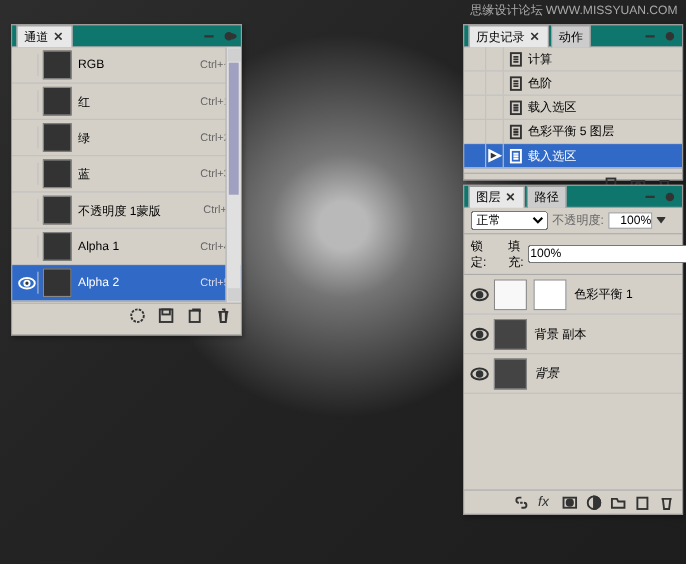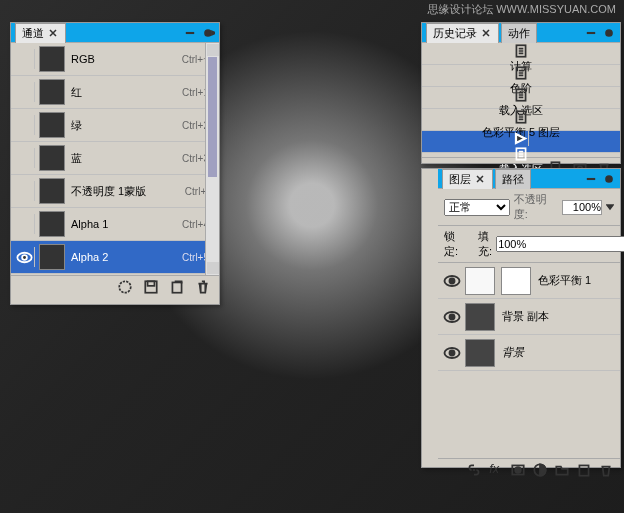--- a/index.html
+++ b/index.html
@@ -2,21 +2,21 @@
 <html><head>
 <meta charset="utf-8">
 <style>
 *{margin:0;padding:0;box-sizing:border-box;font-family:"Microsoft YaHei",sans-serif;font-size:11px;}
 body{width:624px;height:513px;background:#333;position:relative;overflow:hidden;}
 .canvas{position:absolute;top:0;left:0;width:624px;height:513px;background:linear-gradient(135deg,#5a5a5a 0%,#2a2a2a 40%,#0a0a0a 100%);}
 .canvas::before{content:"";position:absolute;inset:0;background:radial-gradient(ellipse at 50% 40%,#ddd 5%,#888 15%,#222 40%);opacity:0.8;}
 .watermark{position:absolute;top:2px;right:8px;color:#888;font-size:10px;}
 .watermark span{color:#aaa;}
 .panel{position:absolute;background:#d4d0c8;border:1px solid #999;box-shadow:2px 2px 4px rgba(0,0,0,0.3);}
-.panel-header{display:flex;align-items:center;height:20px;border-bottom:1px solid #aaa;padding:0 4px;background:#0ea5e9;}
+.panel-header{display:flex;align-items:center;height:20px;border-bottom:1px solid #aaa;padding:0 4px;background:#0f766e;}
 .tab{display:inline-flex;align-items:center;gap:3px;padding:2px 6px;background:#e8e8e8;border:1px solid #999;border-bottom:none;margin-right:2px;}
 .tab.inactive{background:#ccc;}
 .tab-close{width:12px;height:12px;display:flex;align-items:center;justify-content:center;}
 .tab-close svg{width:8px;height:8px;}
 .panel-menu{margin-left:auto;display:flex;gap:4px;}
 .panel-menu-btn{width:14px;height:14px;display:flex;align-items:center;justify-content:center;cursor:pointer;}
 
 .channels{top:22px;left:10px;width:210px;height:283px;}
 .chan-list{height:232px;background:#d4d0c8;overflow-y:auto;position:relative;}
 .chan-row{display:flex;align-items:center;height:33px;border-bottom:1px solid #c0c0c0;padding:0 4px;}
@@ -29,29 +29,29 @@
 .chan-footer{height:22px;display:flex;align-items:center;justify-content:flex-end;gap:10px;padding:0 8px;border-top:1px solid #aaa;}
 .footer-icon{width:16px;height:16px;display:flex;align-items:center;justify-content:center;cursor:pointer;}
 .scrollbar{position:absolute;right:0;top:0;width:14px;height:100%;background:#e0e0e0;border-left:1px solid #aaa;}
 .scrollbar .thumb{background:#a0a0c0;margin:14px 2px;height:120px;}
 .scrollbar .arrow{position:absolute;width:12px;height:12px;left:1px;background:#d0d0d0;}
 .scrollbar .arrow.up{top:1px;}
 .scrollbar .arrow.down{bottom:1px;}
 
 .history{top:22px;left:421px;width:200px;height:142px;}
 .hist-list{height:114px;background:#d4d0c8;}
-.hist-row{display:flex;align-items:center;height:22px;border-bottom:1px solid #c0c0c0;padding:0 4px;flex-direction:column;}
+.hist-row{display:flex;align-items:center;height:22px;border-bottom:1px solid #c0c0c0;padding:0 4px;}
 .hist-row.selected{background:#3169c6;color:#fff;}
 .hist-eye{width:16px;border-right:1px solid #c0c0c0;height:100%;}
 .hist-play{width:16px;display:flex;align-items:center;justify-content:center;border-right:1px solid #c0c0c0;height:100%;}
 .hist-icon{width:16px;height:16px;display:flex;align-items:center;justify-content:center;margin:0 3px;}
 .hist-name{flex:1;}
 .hist-footer{height:20px;display:flex;justify-content:flex-end;gap:8px;padding:0 8px;align-items:center;border-top:1px solid #aaa;}
 
-.layers{top:168px;left:421px;width:200px;height:300px;padding-left:16px;}
+.layers{top:168px;left:421px;width:200px;height:300px;}
 .layer-opts{padding:3px 6px;border-bottom:1px solid #aaa;display:flex;align-items:center;gap:4px;}
 .layer-opts select{width:70px;height:17px;font-size:11px;}
 .layer-opts .lbl{color:#666;}
 .layer-opts input{width:40px;height:15px;font-size:11px;text-align:right;border:1px solid #999;}
 .layer-lock{padding:3px 6px;border-bottom:1px solid #aaa;display:flex;align-items:center;gap:4px;}
 .lock-icon{width:16px;height:16px;display:flex;align-items:center;justify-content:center;}
 .layer-list{height:195px;background:#d4d0c8;}
 .layer-row{display:flex;align-items:center;height:36px;border-bottom:1px solid #c0c0c0;padding:0 4px;}
 .layer-eye{width:20px;display:flex;align-items:center;justify-content:center;}
 .layer-thumb{width:30px;height:28px;background:#444;border:1px solid #888;margin:0 3px;}

